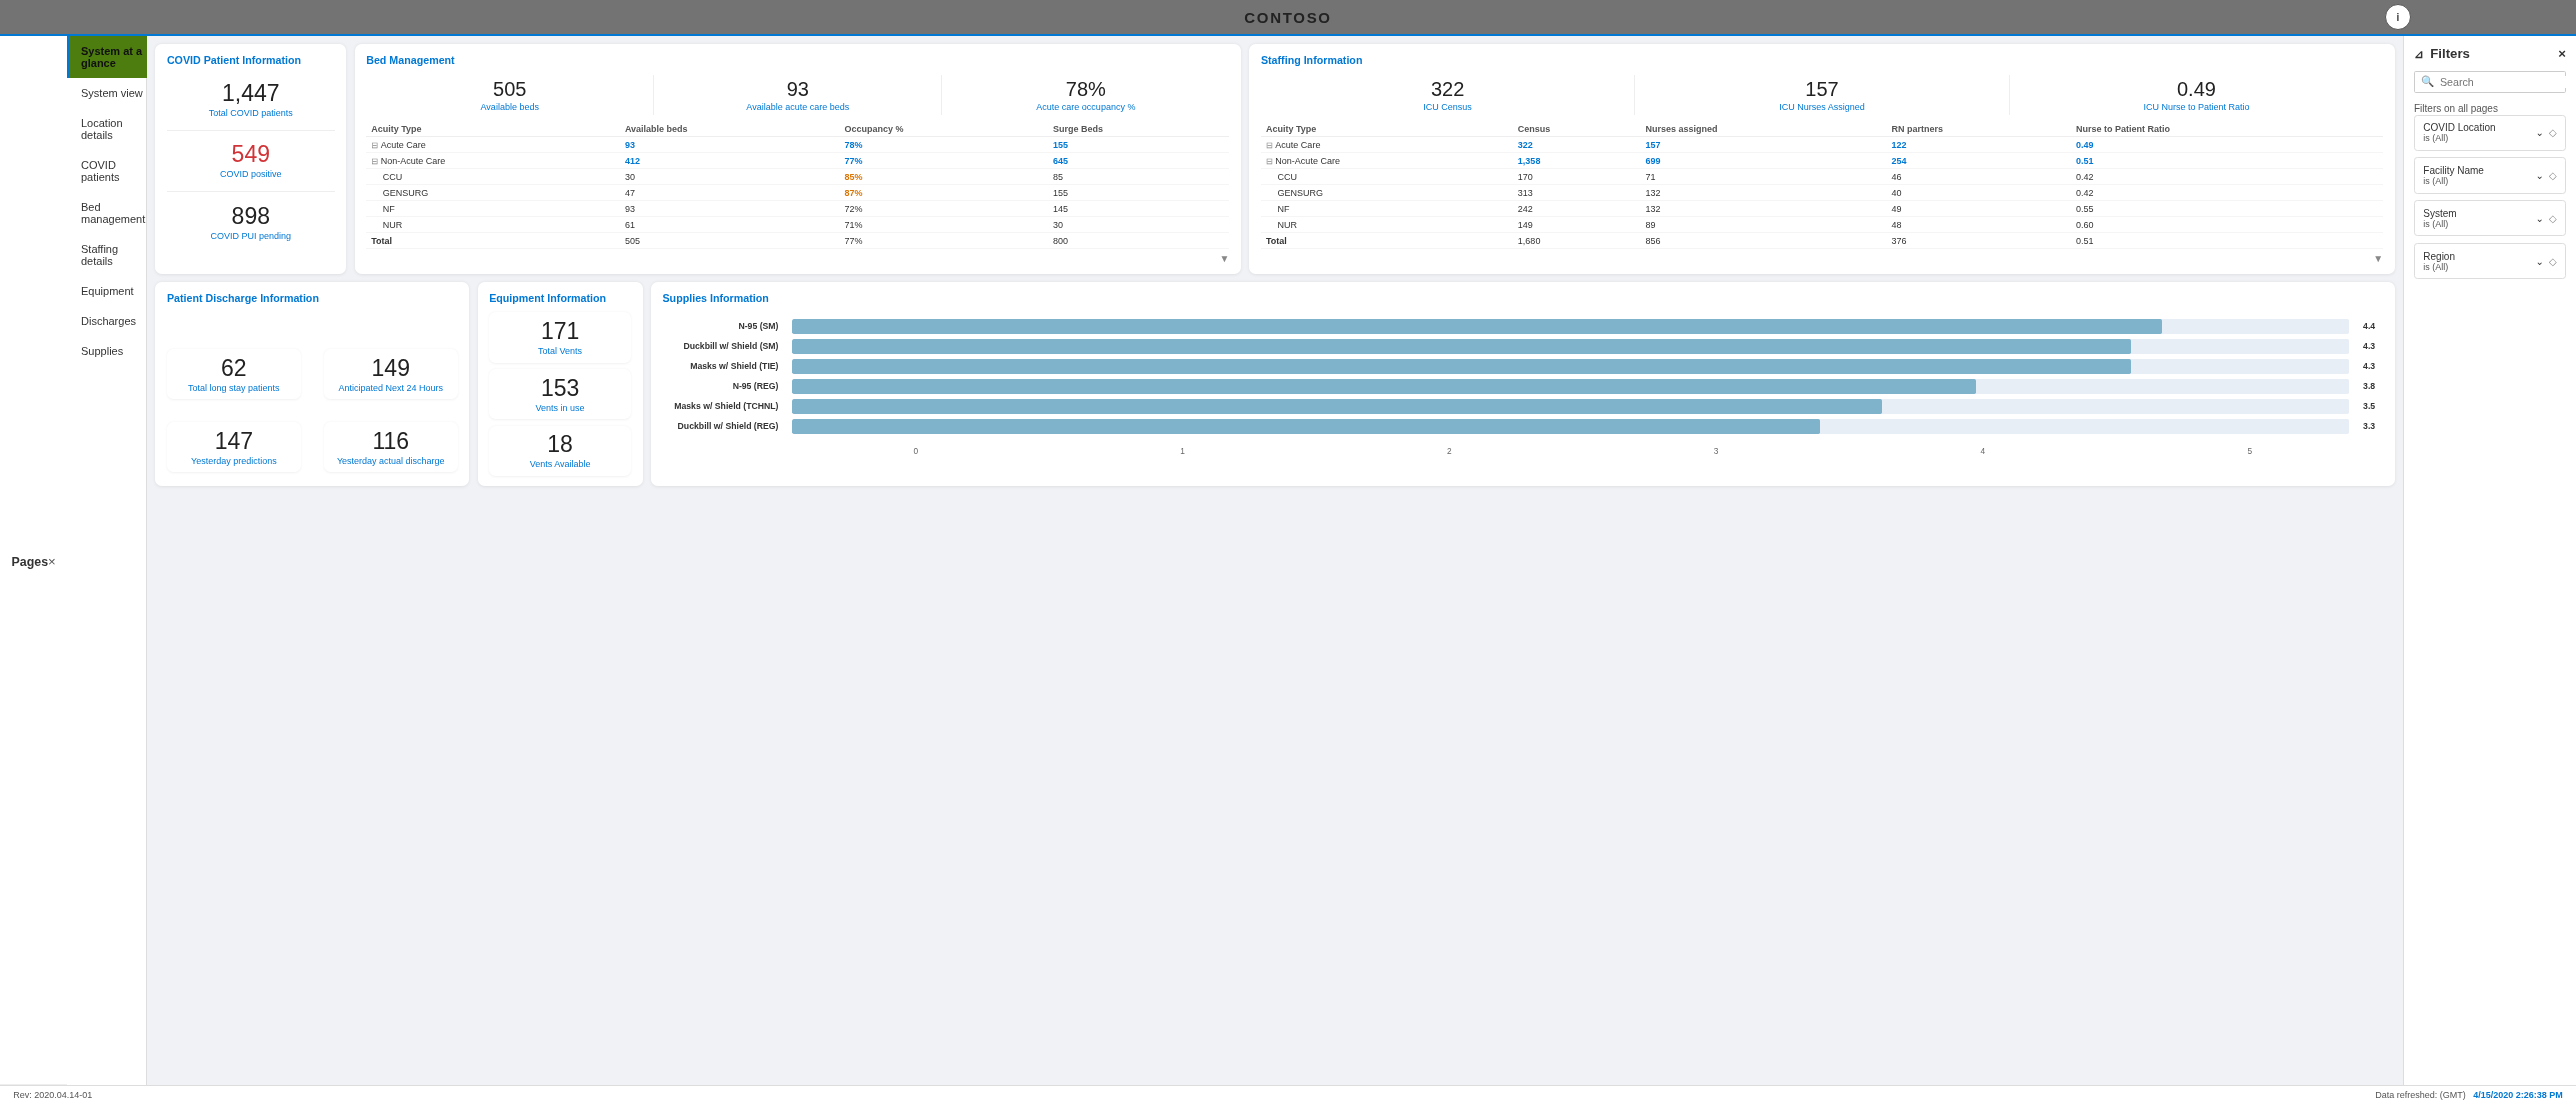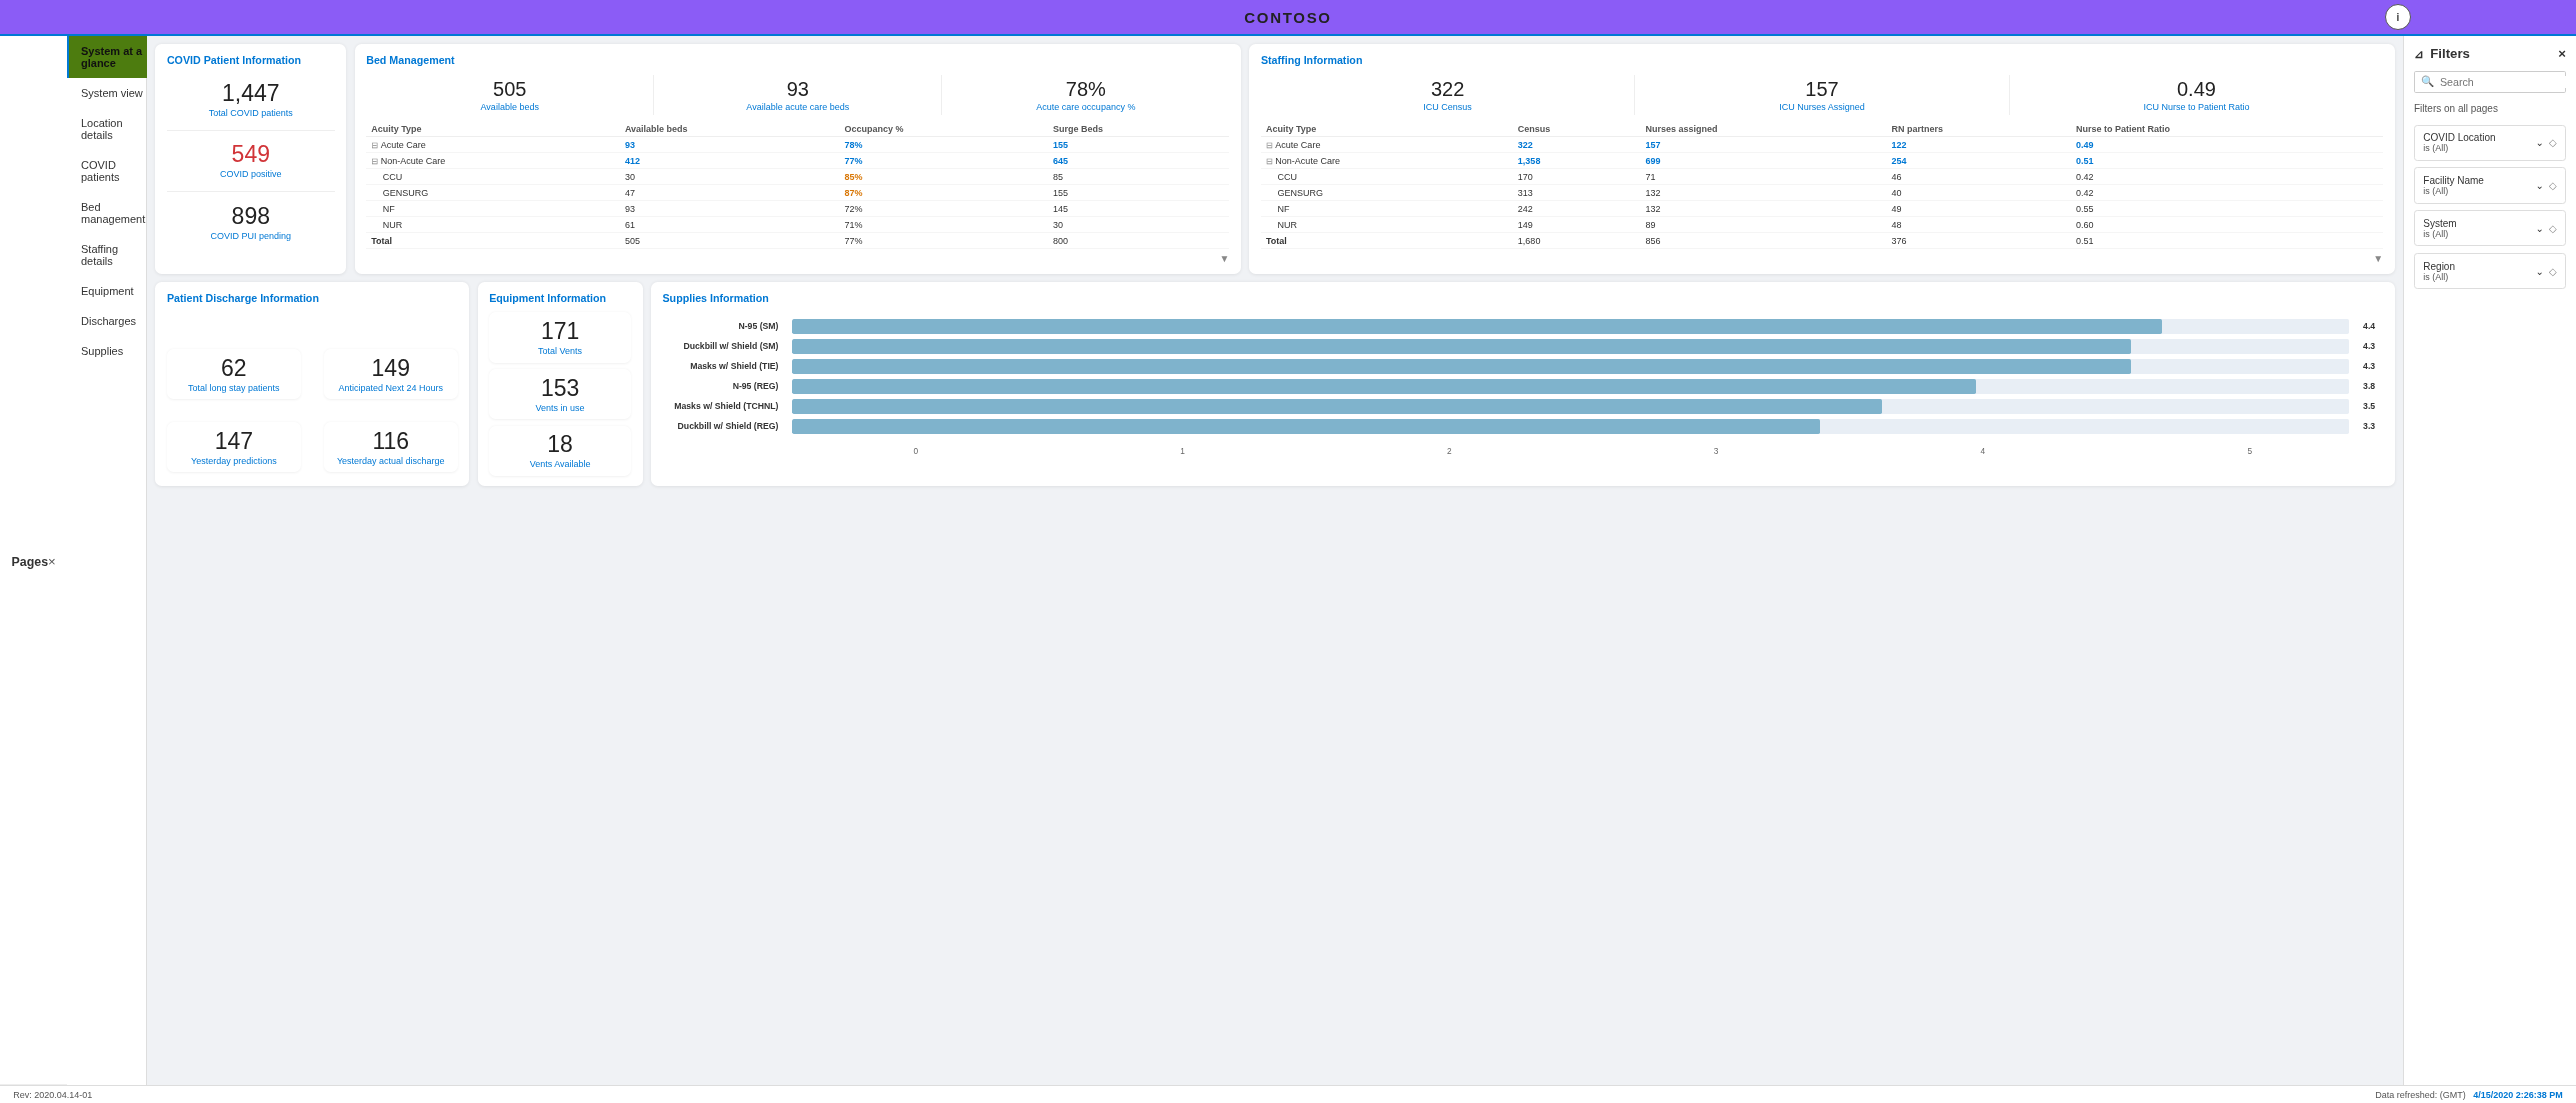--- a/index.html
+++ b/index.html
@@ -1,39 +1,39 @@
 <!DOCTYPE html>
 <html style="font-size:13.2px"><head>
   <meta charset="utf-8">
   <style>
     * { box-sizing: border-box; margin: 0; padding: 0; }
     body { font-family: 'Segoe UI', Arial, sans-serif; background: #f0f0f0; font-size: 10.7px; color: #333; display: flex; flex-direction: column; height: 100vh; overflow: hidden; }
 
     
-    .top-bar { background: #8b5cf6; height: 36px; display: flex; align-items: center; justify-content: center; border-bottom: 2.5px solid #0078d4; position: relative; flex-shrink: 0; }
+    .top-bar { background: #737373; height: 36px; display: flex; align-items: center; justify-content: center; border-bottom: 2.5px solid #0078d4; position: relative; flex-shrink: 0; }
     .top-bar-title { font-size: 15px; font-weight: 700; letter-spacing: 1.7px; color: #222; }
     .info-btn { position: absolute; right: 165px; width: 26.4px; height: 26.4px; border-radius: 50%; border: 1.7px solid #555; display: flex; align-items: center; justify-content: center; font-weight: 700; font-size: 11.6px; color: #555; cursor: pointer; background: white; }
 
     
     .main-layout { display: flex; flex: 1; overflow: hidden; }
 
     
     .sidebar { width: 147px; background: white; border-right: 0.8px solid #ddd; flex-shrink: 0; display: flex; flex-direction: row; }
     .sidebar-header { display: flex; align-items: center; justify-content: space-between; padding: 10px 11.6px 6.6px; border-bottom: 0.8px solid #eee; }
     .sidebar-close { cursor: pointer; font-size: 13.2px; color: #555; }
     .sidebar-item { padding: 9px 11.6px; cursor: pointer; color: #333; font-size: 11px; border-left: 2.5px solid transparent; }
     .sidebar-item.active { background: #4d7c0f; border-left: 2.5px solid #0078d4; font-weight: 600; color: #111; }
 
     
     .content-area { flex: 1; overflow-y: auto; padding: 8.3px; background: #f0f2f5; }
 
     
     .filters-panel { width: 173px; background: white; border-left: 0.8px solid #ddd; flex-shrink: 0; padding: 10px; overflow-y: auto; }
     .filters-title { font-size: 13.2px; font-weight: 600; display: flex; align-items: center; gap: 6.6px; margin-bottom: 10px; }
-    .filters-subtitle { font-size: 10px; color: #555; margin-bottom: 11px; }
+    .filters-subtitle { font-size: 10px; color: #555; margin-bottom: 1px; }
     .filter-item { border: 0.8px solid #ddd; border-radius: 3.3px; padding: 6.6px 8.3px; margin-bottom: 6.6px; display: flex; align-items: center; justify-content: space-between; }
     .filter-label { font-size: 10px; color: #333; }
     .filter-value { font-size: 9px; color: #555; }
     .filter-actions { display: flex; gap: 5px; align-items: center; }
     .search-bar { display: flex; align-items: center; border: 0.8px solid #ccc; border-radius: 1.7px; padding: 3.3px 6.6px; margin-bottom: 10px; gap: 5px; }
     .search-bar input { border: none; outline: none; font-size: 10.7px; flex: 1; }
 
     
     .dashboard-row { display: flex; gap: 8.3px; margin-bottom: 8.3px; }
 

